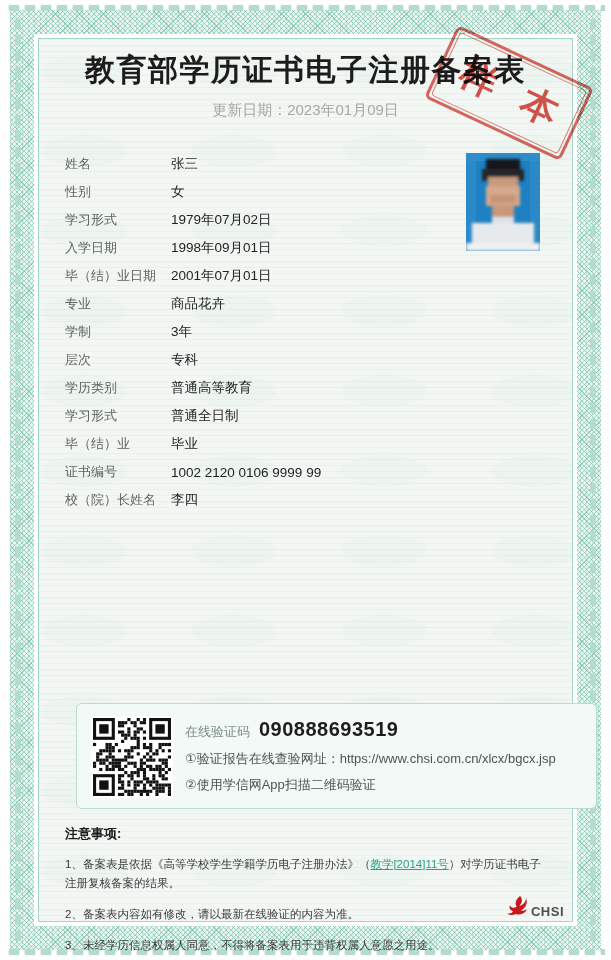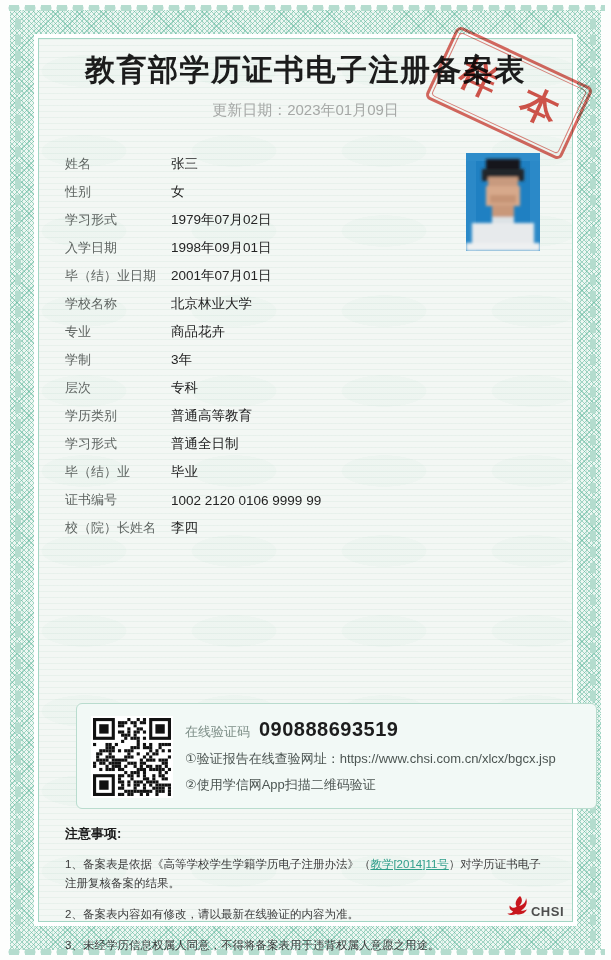--- a/index.html
+++ b/index.html
@@ -156,24 +156,20 @@
           <div class="flabel">学习形式</div>
           <div class="fvalue">1979年07月02日</div>
         </div>
       <div class="frow">
           <div class="flabel">入学日期</div>
           <div class="fvalue">1998年09月01日</div>
         </div>
       <div class="frow">
           <div class="flabel">毕（结）业日期</div>
           <div class="fvalue">2001年07月01日</div>
-        </div>
-      <div class="frow">
-          <div class="flabel">学校名称</div>
-          <div class="fvalue">北京林业大学</div>
         </div>
       <div class="frow">
           <div class="flabel">专业</div>
           <div class="fvalue">商品花卉</div>
         </div>
       <div class="frow">
           <div class="flabel">学制</div>
           <div class="fvalue">3年</div>
         </div>
       <div class="frow">

